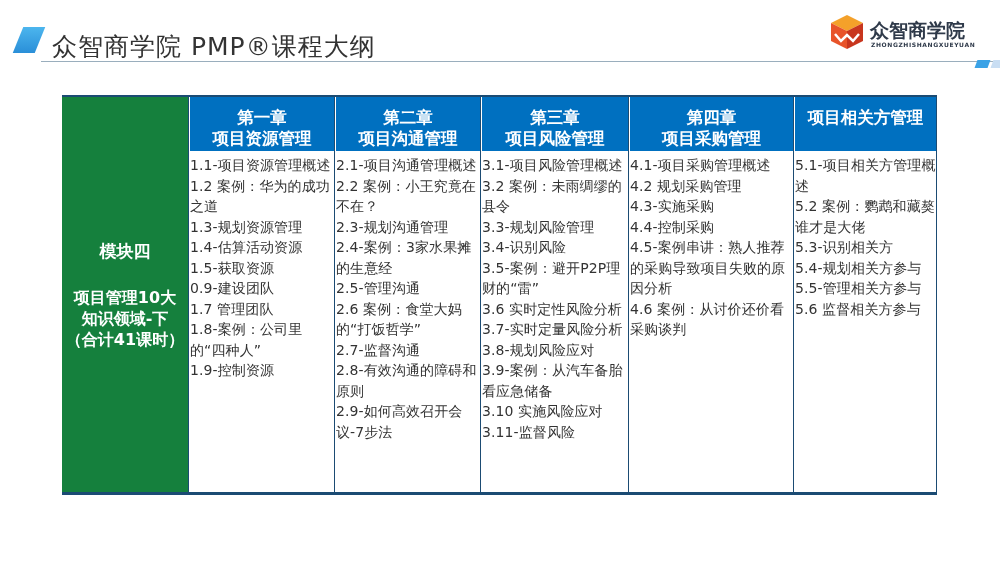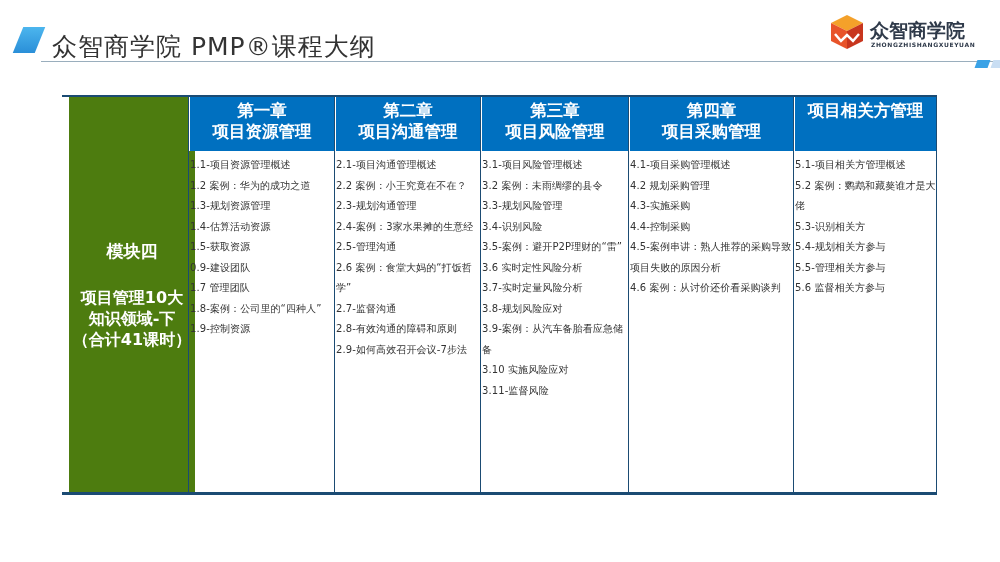--- a/index.html
+++ b/index.html
@@ -29,39 +29,39 @@
   .logo-cn { position: absolute; left: 40px; top: 6px; font-size: 19px; font-weight: bold; color: #2f3a4a; letter-spacing: 0px; white-space: nowrap; font-family: Liberation Mono, monospace; }
   .logo-en { position: absolute; left: 41px; top: 29px; font-size: 6px; font-weight: bold; color: #2f3a4a; letter-spacing: 0.6px; white-space: nowrap; }
   .logo-stripe1 { position: absolute; left: 146px; top: 48px; width: 13px; height: 8px; background: #3aa2e6; transform: skewX(-20deg); }
   .logo-stripe2 { position: absolute; left: 162px; top: 48px; width: 13px; height: 8px; background: #c9def3; transform: skewX(-20deg); }
 
   .table-wrap {
     position: absolute; left: 62px; top: 95px; width: 875px; height: 400px;
     border-top: 2px solid #1b4b73; border-bottom: 3px solid #1b4b73;
   }
   .module-cell {
-    position: absolute; left: 7px; top: 0; width: 126px; height: 100%;
-    background: #4d7c0f; color: #ffffff; text-align: center;
+    position: absolute; left: 0; top: 0; width: 126px; height: 100%;
+    background: #15803d; color: #ffffff; text-align: center;
   }
   .module-name { position: absolute; left: 0; right: 0; top: 143px; font-size: 17px; font-weight: bold; }
   .module-desc { position: absolute; left: 0; right: 0; top: 190px; font-size: 16px; font-weight: bold; line-height: 21px; }
 
   .chapter-col {
     position: absolute; top: 0; height: 100%;
     border-left: 1px solid #1b4b73;
   }
   .chapter-col.last { border-right: 1px solid #1b4b73; }
   .chapter-head {
     height: 54px; background: #0070c0; color: #ffffff; text-align: center;
-    font-weight: bold; font-size: 16.5px; line-height: 21px; padding-top: 3px;
+    font-weight: bold; font-size: 16.5px; line-height: 21px; padding-top: 10px;
     border-left: 1px solid #ffffff;
   }
   .chapter-body { padding: 4px 0 0 1px; }
   .lesson {
-    font-size: 10px; color: #333333; line-height: 20.5px; white-space: normal; word-break: break-all;
+    font-size: 14px; color: #333333; line-height: 20.5px; white-space: normal; word-break: break-all;
     letter-spacing: 0.1px;
   }
 </style>
 </head>
 <body>
 
 <div class="accent-bar"></div>
 <div class="page-title">众智商学院 PMP®课程大纲</div>
 <div class="title-rule"></div>
 <div class="title-rule-right"></div>

